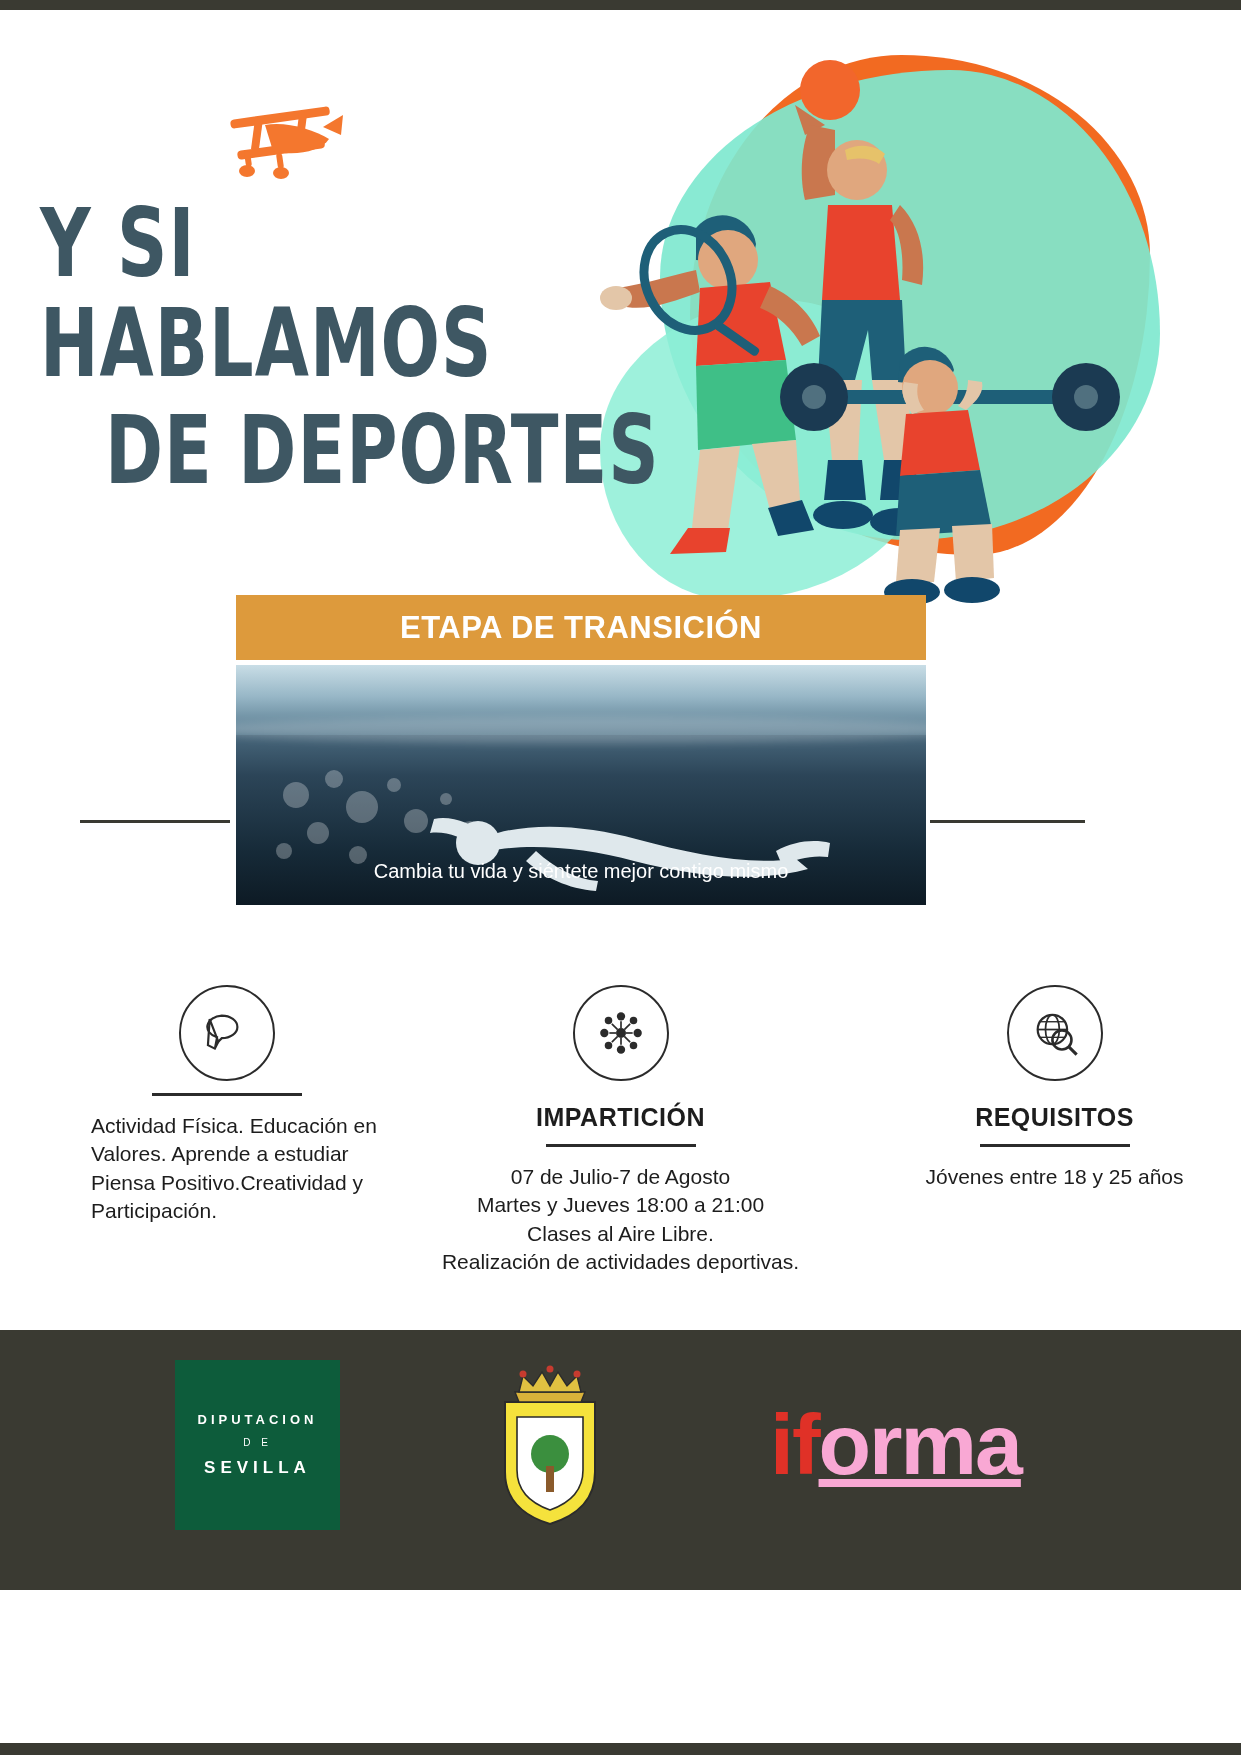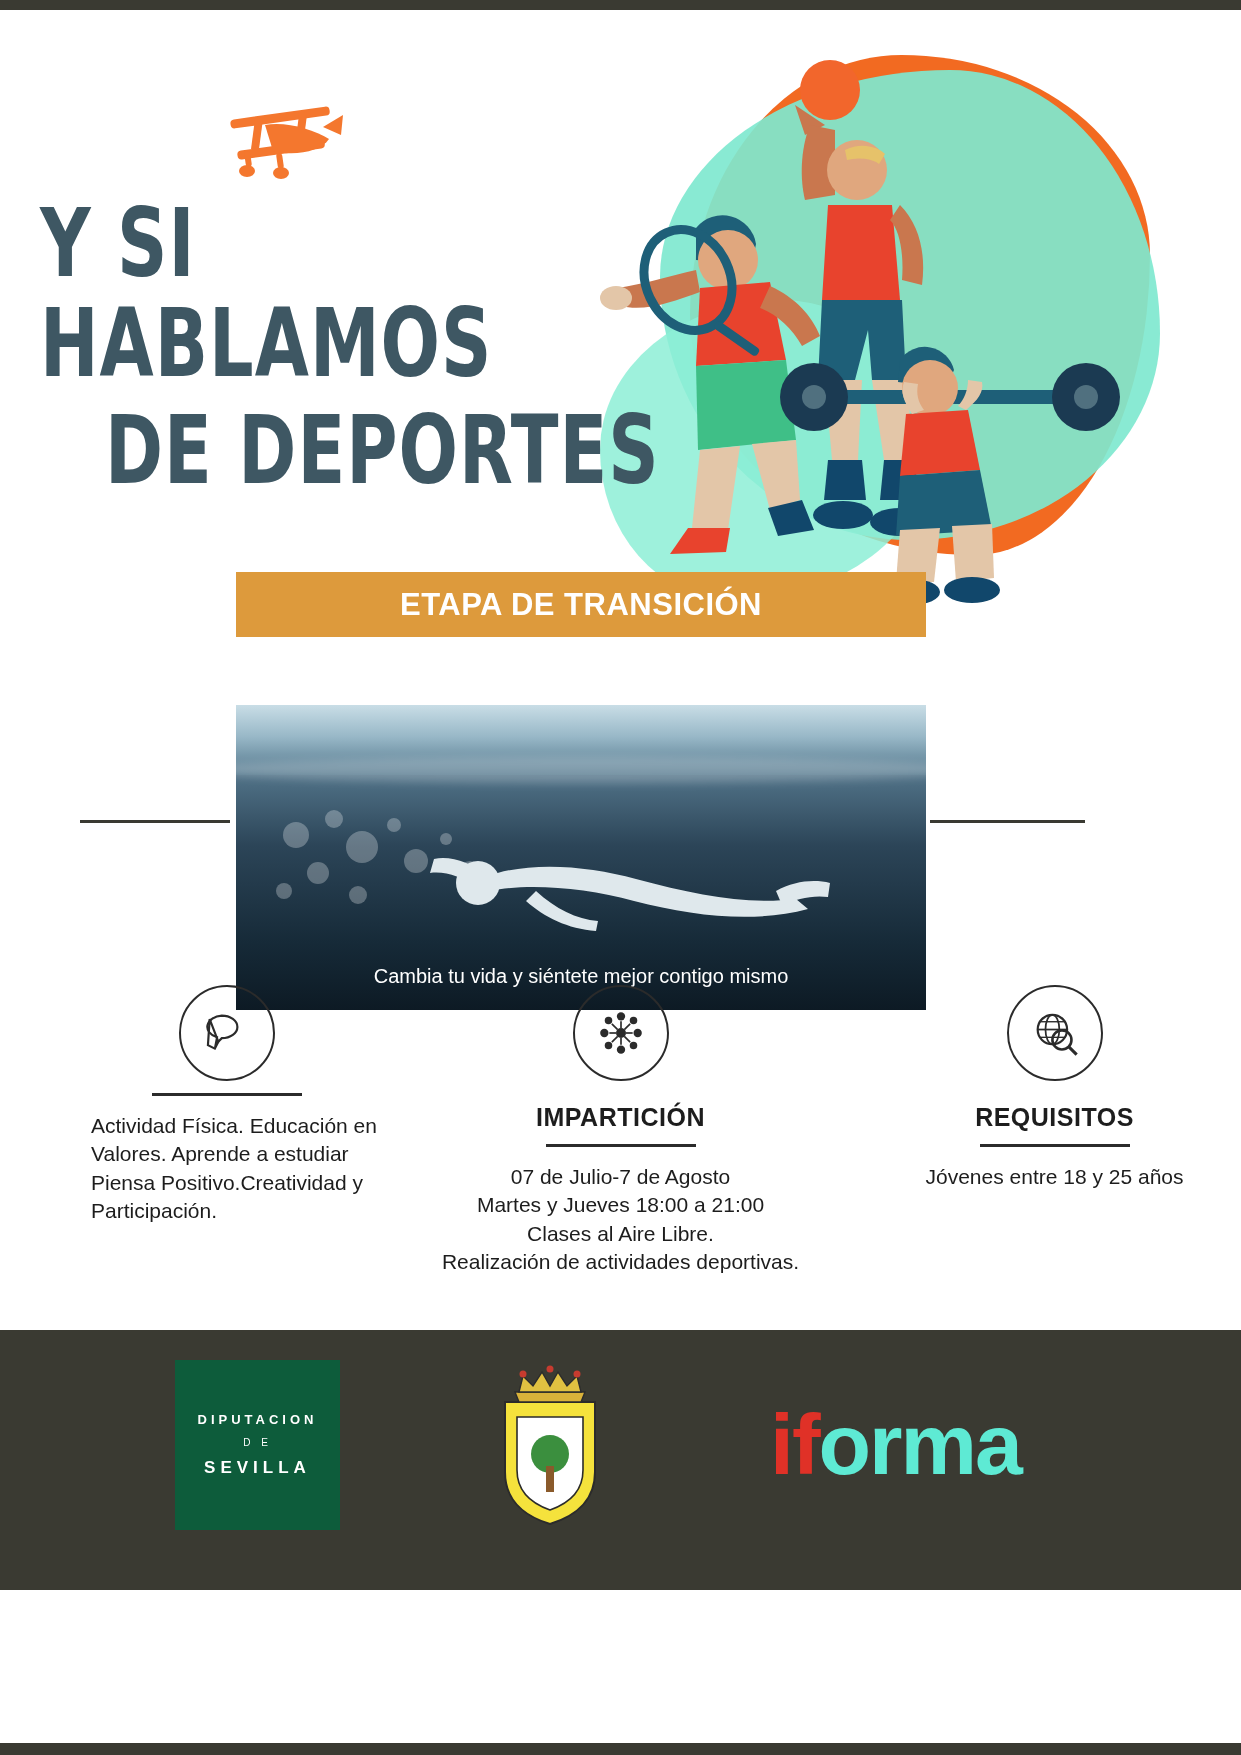--- a/index.html
+++ b/index.html
@@ -51,32 +51,31 @@
     line-height:1.05;
   }
   .headline .l1{display:block;font-size:70px;transform:scaleY(1.35);transform-origin:left top;}
   .headline .l2{display:block;font-size:70px;transform:scaleY(1.35) translateX(65px);transform-origin:left top;margin-top:60px;}
 
   
   .athletes{position:absolute;left:600px;top:20px;width:620px;height:580px;}
 
   
   .banner{
-    position:absolute;left:236px;top:572px;width:690px;height:65px;
+    position:absolute;left:236px;top:595px;width:690px;height:65px;
     background:#dd9a3c;
     display:flex;align-items:center;justify-content:center;
   }
   .banner span{
     color:#ffffff;font-size:31px;font-weight:bold;letter-spacing:.5px;
   }
   .photo{
-    position:absolute;left:236px;top:665px;width:690px;height:305px;
+    position:absolute;left:236px;top:665px;width:690px;height:240px;
     background:linear-gradient(180deg,#8fb4c4 0%,#5c8096 16%,#2c4558 46%,#162a38 78%,#0d1a24 100%);
     overflow:hidden;
-    margin-top:40px;
   }
   .photo .surface{
     position:absolute;left:0;top:0;width:690px;height:70px;
     background:linear-gradient(180deg,#cfe2ea 0%,#9dbccb 45%,#54788d 100%);
     opacity:.9;
   }
   .photo .ripple{
     position:absolute;left:-40px;top:52px;width:780px;height:26px;
     background:rgba(255,255,255,.22);
     border-radius:50%;
@@ -118,21 +117,21 @@
   .logo-dip{
     position:absolute;left:175px;top:30px;width:165px;height:170px;background:#0d5c3b;
     display:flex;flex-direction:column;align-items:center;justify-content:center;
   }
   .logo-dip .t1{color:#fff;font-size:13px;letter-spacing:4px;font-weight:bold;}
   .logo-dip .t2{color:#fff;font-size:10px;letter-spacing:4px;margin:10px 12px;}
   .logo-dip .t3{color:#fff;font-size:17px;letter-spacing:5px;font-weight:bold;}
   .shield{position:absolute;left:495px;top:32px;width:110px;height:165px;}
   .iforma{position:absolute;left:770px;top:65px;font-size:86px;font-weight:bold;letter-spacing:-2px;}
   .iforma .red{color:#e03127;}
-  .iforma .blue{color:#5eead4;}
+  .iforma .blue{color:#f9a8d4;text-decoration:underline;}
 
   
   .bottom-text{
     position:absolute;left:0;top:1595px;width:1241px;height:148px;background:#fff;
     padding:18px 52px 0 52px;box-sizing:border-box;
   }
   .bottom-text p{margin:0;font-size:20px;font-weight:bold;line-height:1.35;color:#111;}
   .bottom-text p.second{margin-top:6px;}
 </style>
 </head>

